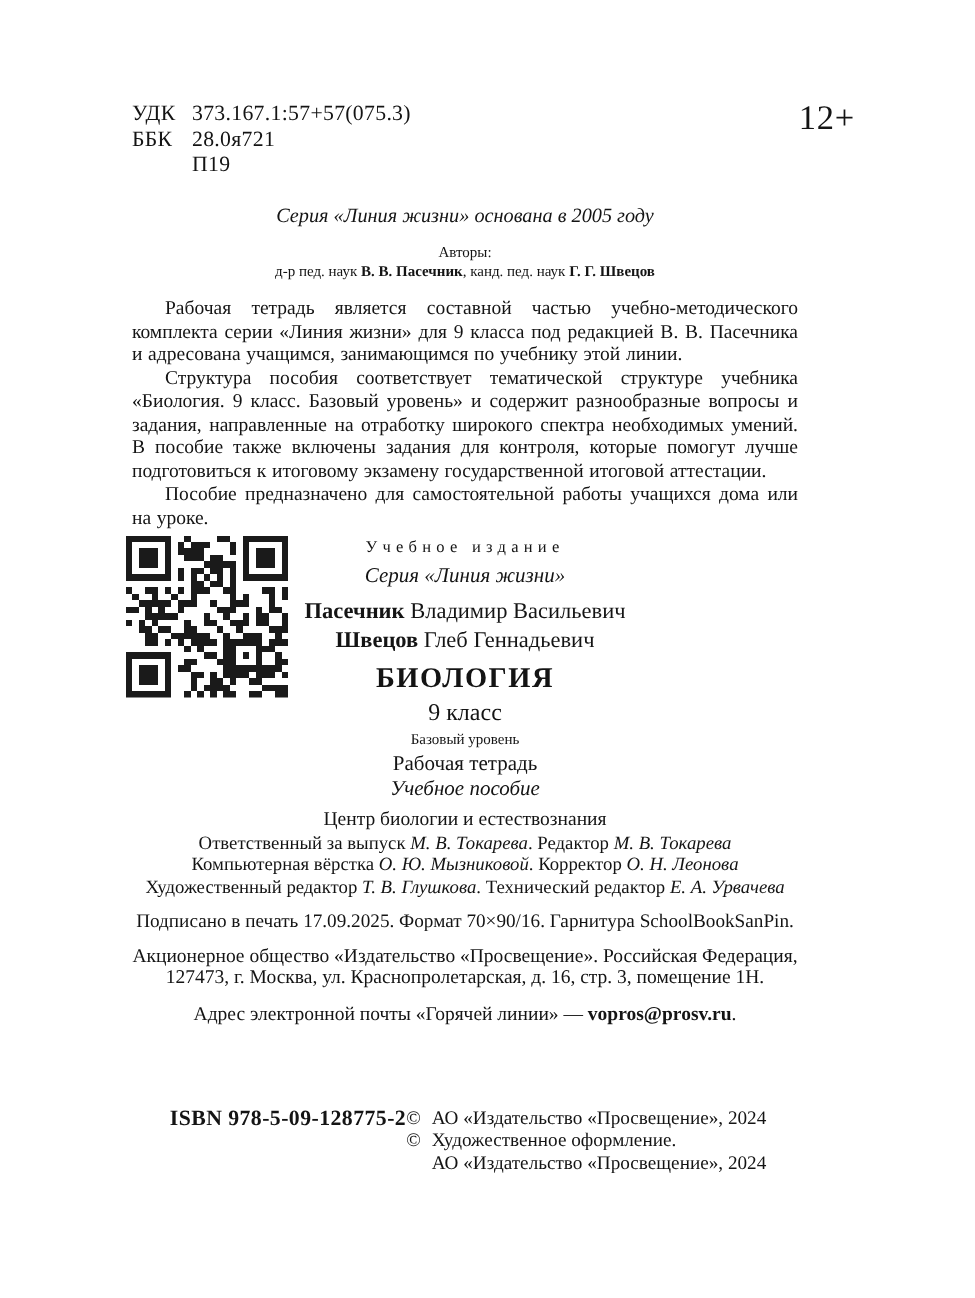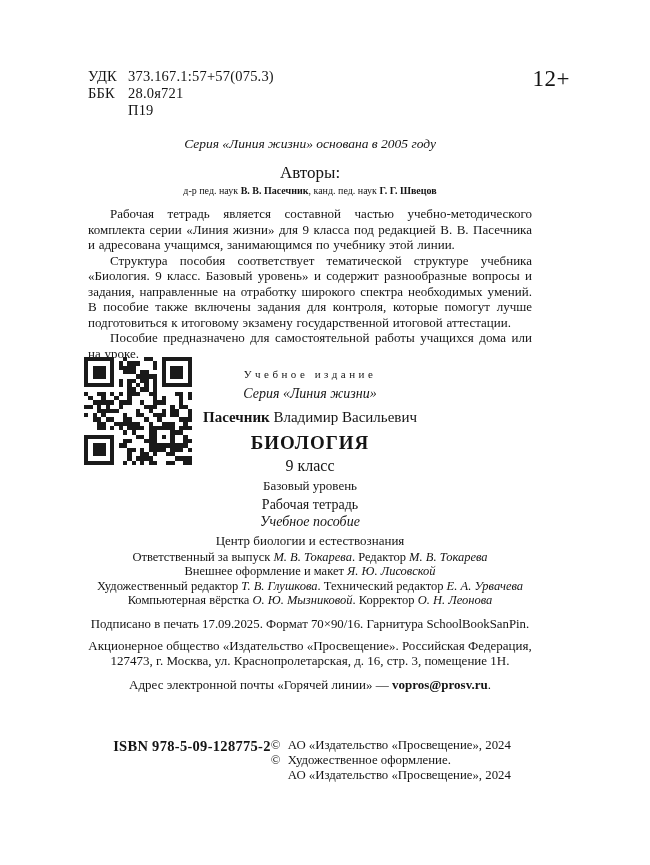--- a/index.html
+++ b/index.html
@@ -16,37 +16,37 @@
   .codes .row{display:flex;}
   .codes .lbl{width:40px;}
   .codes .val{margin-left:0;}
   .age{position:absolute;top:66px;right:50px;font-size:23px;letter-spacing:.5px;}
 
   .center{text-align:center;}
   .it{font-style:italic;margin-top:26px;}
   .bd{font-weight:bold;}
 
   .series-note{margin-top:17px;font-size:13.5px;}
-  .authors-heading{margin-top:11px;font-size:17px;}
+  .authors-heading{margin-top:11px;font-size:10px;}
   .authors-line{margin-top:2px;font-size:10px;}
 
   .annotation{margin-top:10px;font-size:13px;line-height:15.5px;}
   .annotation p{margin:0;text-align:justify;text-indent:22px;word-spacing:.5px;}
 
   .qr{position:absolute;left:84px;top:357px;width:108px;height:108px;}
   .qr svg{display:block;width:108px;height:108px;}
 
   .edition{margin-top:7px;}
   .edition-kind{font-size:11px;letter-spacing:3.5px;}
   .edition-series{margin-top:6px;font-size:14px;}
   .edition-author{margin-top:6px;font-size:15px;line-height:18px;}
   .edition-author + .edition-author{margin-top:1px;}
   .edition-title{margin-top:6px;font-size:19px;font-weight:bold;letter-spacing:1px;}
   .edition-grade{margin-top:3px;font-size:16px;}
-  .edition-level{margin-top:3px;font-size:13px;}
+  .edition-level{margin-top:3px;font-size:10px;}
   .edition-subtitle{margin-top:3px;font-size:14px;}
   .edition-type{margin-top:1px;font-size:14px;}
 
   .staff{margin-top:4px;font-size:12.5px;line-height:14.5px;}
   .staff .dept{font-size:13px;margin-bottom:1px;}
 
   .imprint{margin-top:9px;font-size:12.8px;line-height:14.5px;}
   .blank-gap1{display:inline-block;width:58px;}
   .blank-gap2{display:inline-block;width:42px;}
 
@@ -90,33 +90,33 @@
     <div class="annotation">
       <p>Рабочая тетрадь является составной частью учебно-методического комплекта серии «Линия жизни» для 9 класса под редакцией В. В. Пасечника и адресована учащимся, занимающимся по учебнику этой линии.</p>
       <p>Структура пособия соответствует тематической структуре учебника «Биология. 9 класс. Базовый уровень» и содержит разнообразные вопросы и задания, направленные на отработку широкого спектра необходимых умений. В пособие также включены задания для контроля, которые помогут лучше подготовиться к итоговому экзамену государственной итоговой аттестации.</p>
       <p>Пособие предназначено для самостоятельной работы учащихся дома или на уроке.</p>
     </div>
 
     <div class="edition center">
       <div class="edition-kind">Учебное издание</div>
       <div class="edition-series it">Серия «Линия жизни»</div>
       <div class="edition-author"><span class="bd">Пасечник</span><span> Владимир Васильевич</span></div>
+      <div class="edition-author"><span class="bd">Швецов</span><span> Глеб Геннадьевич</span></div>
       <div class="edition-title">БИОЛОГИЯ</div>
       <div class="edition-grade">9 класс</div>
       <div class="edition-level">Базовый уровень</div>
       <div class="edition-subtitle">Рабочая тетрадь</div>
       <div class="edition-type it">Учебное пособие</div>
     </div>
 
     <div class="staff center">
       <div class="dept">Центр биологии и естествознания</div>
       <div><span>Ответственный за выпуск </span><span class="it">М. В. Токарева</span><span>. Редактор </span><span class="it">М. В. Токарева</span></div>
-      <div><span>Внешнее оформление и макет </span><span class="it">Я. Ю. Лисовской</span></div>
+      <div><span>Компьютерная вёрстка </span><span class="it">О. Ю. Мызниковой</span><span>. Корректор </span><span class="it">О. Н. Леонова</span></div>
       <div><span>Художественный редактор </span><span class="it">Т. В. Глушкова</span><span>. Технический редактор </span><span class="it">Е. А. Урвачева</span></div>
-      <div><span>Компьютерная вёрстка </span><span class="it">О. Ю. Мызниковой</span><span>. Корректор </span><span class="it">О. Н. Леонова</span></div>
     </div>
 
     <div class="imprint center">
       <div>Подписано в печать 17.09.2025. Формат 70×90/16. Гарнитура SchoolBookSanPin.</div>
     </div>
 
     <div class="publisher center">
       <div>Акционерное общество «Издательство «Просвещение». Российская Федерация,</div>
       <div>127473, г. Москва, ул. Краснопролетарская, д. 16, стр. 3, помещение 1Н.</div>
     </div>

